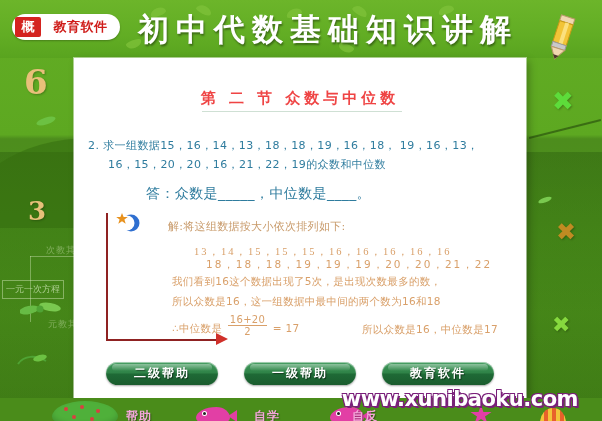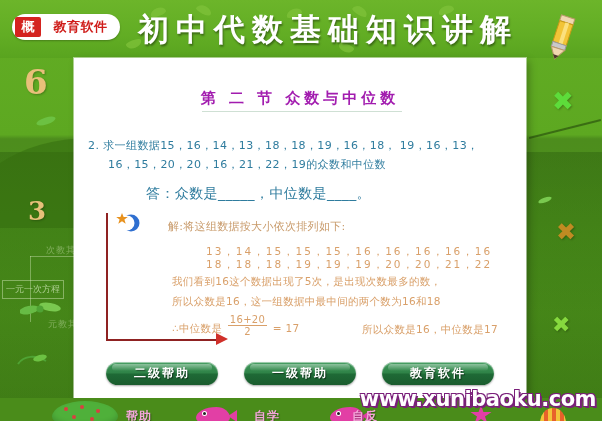--- a/index.html
+++ b/index.html
@@ -92,21 +92,21 @@
   
   #sheet {
     position:absolute; left:74px; top:58px; width:452px; height:340px;
     background:#ffffff;
     box-shadow:0 0 0 1px rgba(255,255,255,.5), 3px 3px 8px rgba(0,0,0,.28);
   }
 
   #lesson-title {
     position:absolute; left:0; top:31px; width:452px; text-align:center;
     font-family:"DejaVu Serif","Liberation Serif",serif;
-    font-size:15px; font-weight:bold; color:#a21caf; letter-spacing:4px;
+    font-size:15px; font-weight:bold; color:#ef4444; letter-spacing:4px;
   }
   #lesson-title-rule {
     position:absolute; left:128px; top:53px; width:200px; height:1px;
     background:#cfe0d4;
   }
 
   .prob-line {
     position:absolute; color:#2f7c9e; font-size:11px; letter-spacing:.4px;
     white-space:nowrap;
     font-family:"DejaVu Sans","Liberation Sans",sans-serif;
@@ -132,21 +132,21 @@
     border-left:12px solid #d0302a; border-top:6px solid transparent;
     border-bottom:6px solid transparent;
   }
   #moon-icon { position:absolute; left:8px; top:-1px; width:26px; height:22px; }
 
   .sol-text {
     position:absolute; color:#d9a06a; font-size:10.5px; white-space:nowrap;
     letter-spacing:.3px;
   }
   #sol-head { left:62px; top:6px; font-size:11px; color:#c89a6a; }
-  #sol-row1 { left:100px; top:32px; letter-spacing:2px; }
+  #sol-row1 { left:88px; top:32px; letter-spacing:2px;font-family:Liberation Serif, serif; }
   #sol-row2 { left:100px; top:45px; letter-spacing:2px; }
   #sol-p1   { left:66px; top:62px; }
   #sol-p2   { left:66px; top:82px; }
   #sol-final{ left:66px; top:104px; }
   #sol-note { left:256px; top:110px; }
 
   .frac {
     display:inline-block; vertical-align:-5px; text-align:center;
     margin:0 2px; position:relative; top:-2px;
   }
@@ -201,21 +201,21 @@
   .fish .eye { position:absolute; left:6px; top:4px; width:5px; height:5px;
                border-radius:50%; background:#fff; }
   .fish .eye::after { content:""; position:absolute; left:1px; top:1px;
                width:3px; height:3px; border-radius:50%; background:#222; }
   .starfish {
     position:absolute; bottom:-4px; left:470px; width:22px; height:20px;
     background:#e23fa5;
     clip-path:polygon(50% 0%,61% 35%,98% 35%,68% 57%,79% 91%,50% 70%,21% 91%,32% 57%,2% 35%,39% 35%);
   }
   #watermark {
-    position:absolute; right:6px; bottom:10px;
+    position:absolute; right:24px; bottom:10px;
     color:#ffffff; font-size:21px; font-weight:bold;
     font-family:"DejaVu Sans","Liberation Sans",sans-serif;
     text-shadow:2px 2px 0 #7a1f7a, -1px -1px 0 #7a1f7a, 1px -1px 0 #7a1f7a, -1px 1px 0 #7a1f7a;
     letter-spacing:-.5px;
   }
   .shell {
     position:absolute; bottom:-3px; right:36px; width:26px; height:16px;
     background:repeating-linear-gradient(90deg,#f3c33a 0 4px,#e8612b 4px 8px);
     border-radius:50% 50% 10% 10%/90% 90% 10% 10%;
   }

